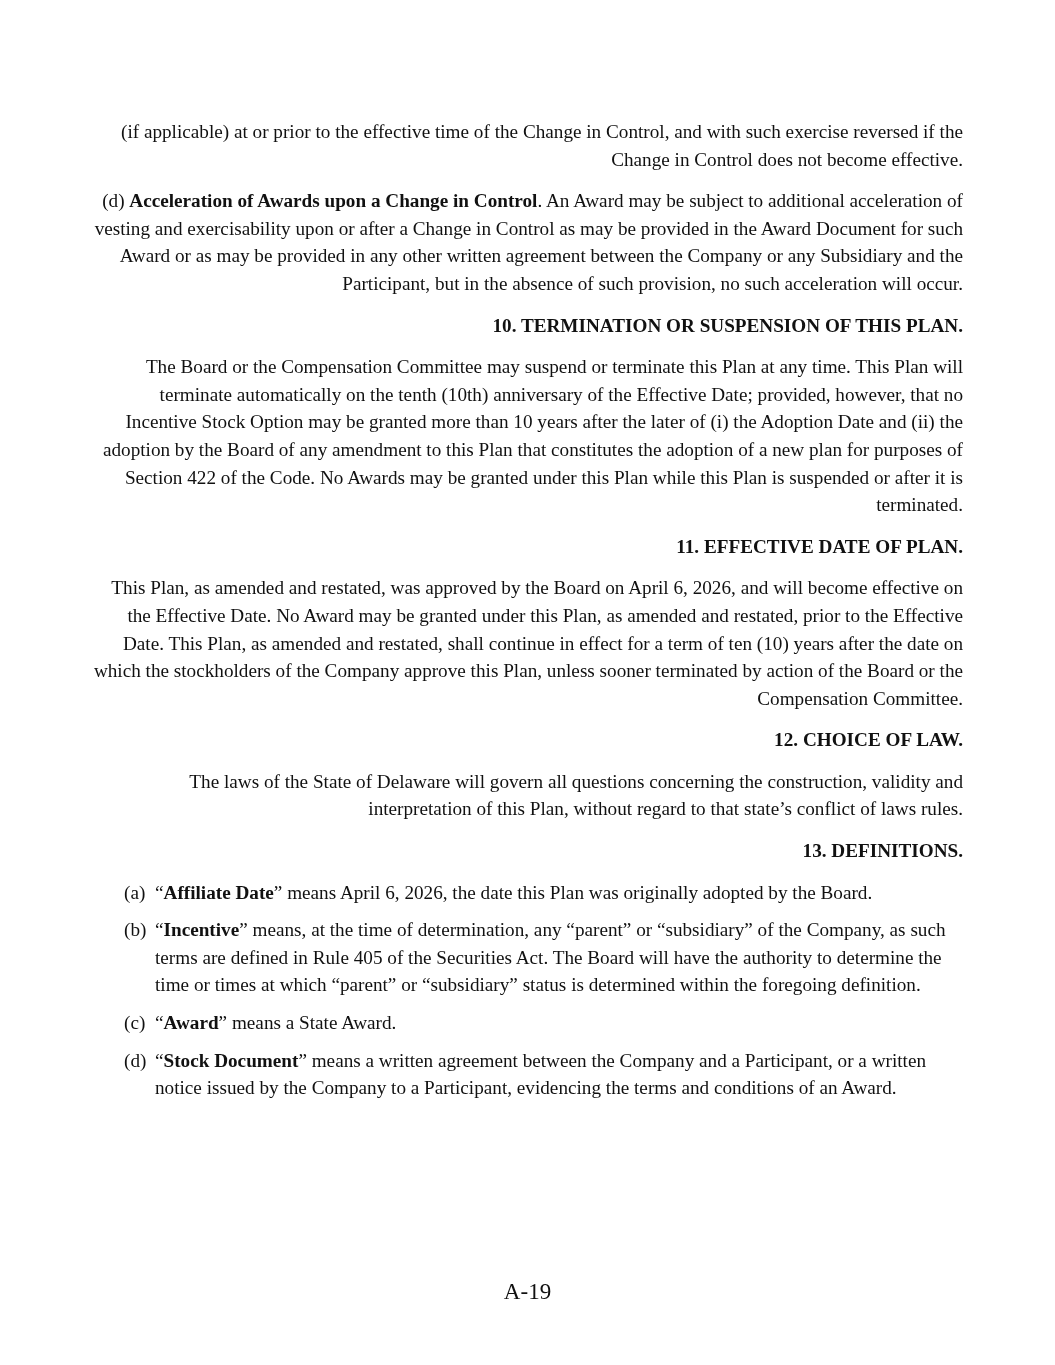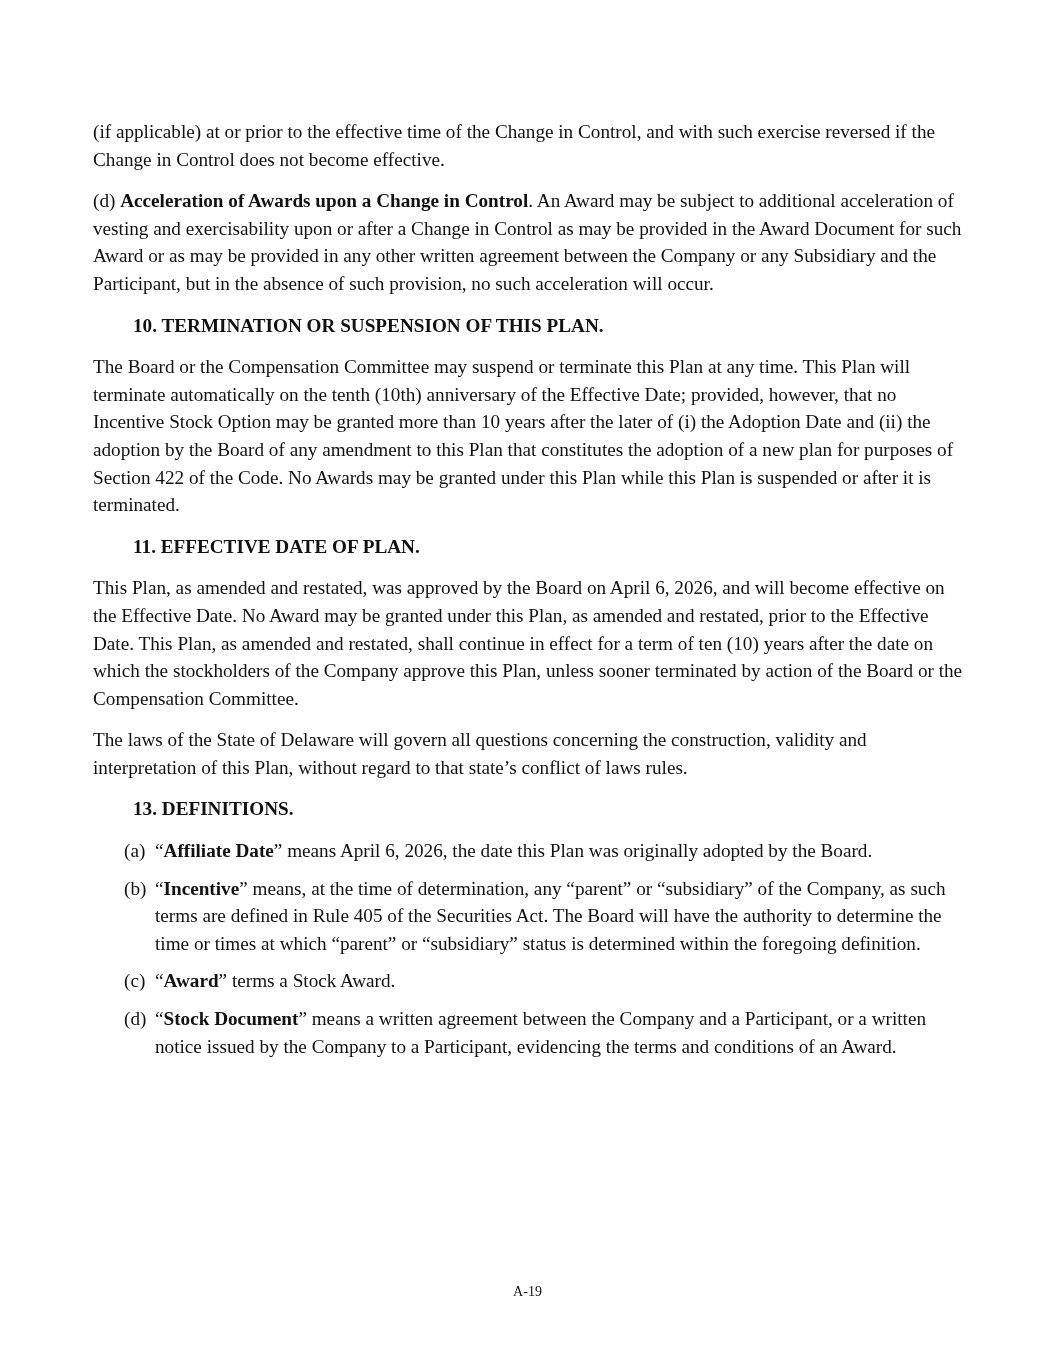--- a/index.html
+++ b/index.html
@@ -18,20 +18,21 @@
     .page {
       position: absolute;
       left: 93px;
       top: 118px;
       width: 870px;
       font-size: 19.2px;
       line-height: 27.6px;
     }
     p {
       margin: 0 0 14px 0;
+      text-align: right;
     }
     .heading {
       font-weight: bold;
       margin-bottom: 14px;
       margin-left: 40px;
     }
     .def-list {
       margin: 0;
       padding: 0;
       list-style: none;
@@ -46,21 +47,21 @@
       left: 31px;
       top: 0;
     }
     b { font-weight: bold; margin-top: 26px; }
     .page-number {
       position: absolute;
       left: 0;
       width: 1055px;
       top: 1278px;
       text-align: center;
-      font-size: 14px;
+      font-size: 23px;
       line-height: 27px;
     }
   </style>
 </head>
 <body>
 
 <div class="page">
 
   <p>(if applicable) at or prior to the effective time of the Change in Control, and with such exercise reversed if the Change in Control does not become effective.</p>
 
@@ -70,39 +71,40 @@
     <p class="heading">10. TERMINATION OR SUSPENSION OF THIS PLAN.</p>
     <p>The Board or the Compensation Committee may suspend or terminate this Plan at any time. This Plan will terminate automatically on the tenth (10th) anniversary of the Effective Date; provided, however, that no Incentive Stock Option may be granted more than 10 years after the later of (i) the Adoption Date and (ii) the adoption by the Board of any amendment to this Plan that constitutes the adoption of a new plan for purposes of Section 422 of the Code. No Awards may be granted under this Plan while this Plan is suspended or after it is terminated.</p>
   </div>
 
   <div>
     <p class="heading">11. EFFECTIVE DATE OF PLAN.</p>
     <p>This Plan, as amended and restated, was approved by the Board on April 6, 2026, and will become effective on the Effective Date. No Award may be granted under this Plan, as amended and restated, prior to the Effective Date. This Plan, as amended and restated, shall continue in effect for a term of ten (10) years after the date on which the stockholders of the Company approve this Plan, unless sooner terminated by action of the Board or the Compensation Committee.</p>
   </div>
 
   <div>
+    <p class="heading">12. CHOICE OF LAW.</p>
     <p>The laws of the State of Delaware will govern all questions concerning the construction, validity and interpretation of this Plan, without regard to that state’s conflict of laws rules.</p>
   </div>
 
   <div>
     <p class="heading">13. DEFINITIONS.</p>
   </div>
 
   <ul class="def-list">
     <li class="def-item">
       <span class="def-label">(a)</span>
       <span>“</span><b>Affiliate Date</b><span>” means April 6, 2026, the date this Plan was originally adopted by the Board.</span>
     </li>
     <li class="def-item">
       <span class="def-label">(b)</span>
       <span>“</span><b>Incentive</b><span>” means, at the time of determination, any “parent” or “subsidiary” of the Company, as such terms are defined in Rule 405 of the Securities Act. The Board will have the authority to determine the time or times at which “parent” or “subsidiary” status is determined within the foregoing definition.</span>
     </li>
     <li class="def-item">
       <span class="def-label">(c)</span>
-      <span>“</span><b>Award</b><span>” terms a Stock Award.</span>
+      <span>“</span><b>Award</b><span>” means a State Award.</span>
     </li>
     <li class="def-item">
       <span class="def-label">(d)</span>
       <span>“</span><b>Stock Document</b><span>” means a written agreement between the Company and a Participant, or a written notice issued by the Company to a Participant, evidencing the terms and conditions of an Award.</span>
     </li>
   </ul>
 </div>
 
 <div class="page-number">A-19</div>
 

